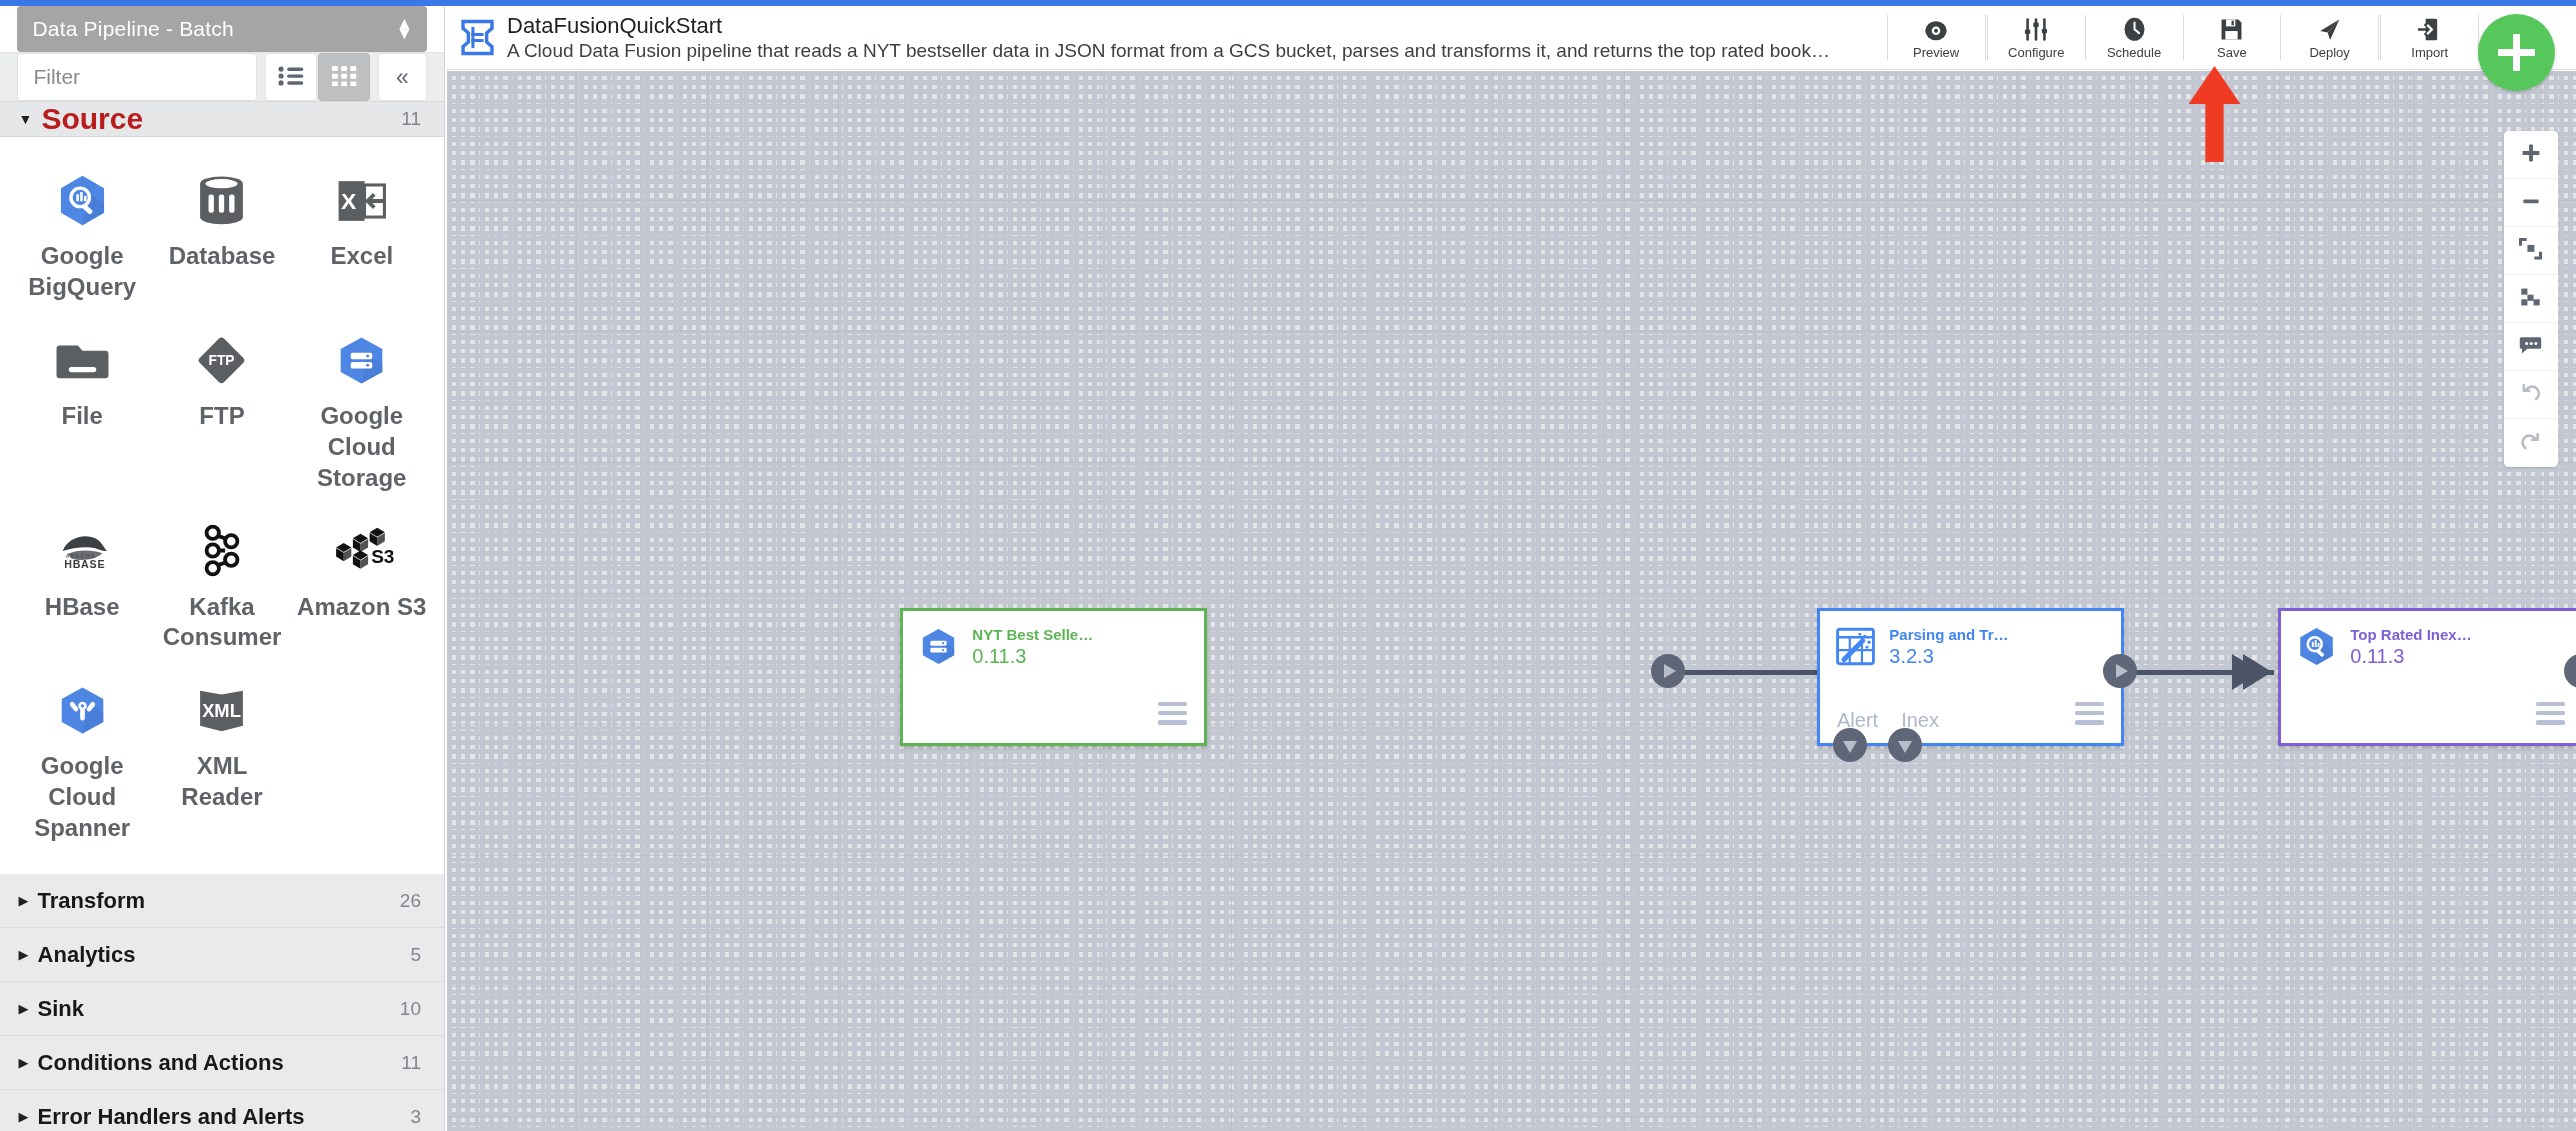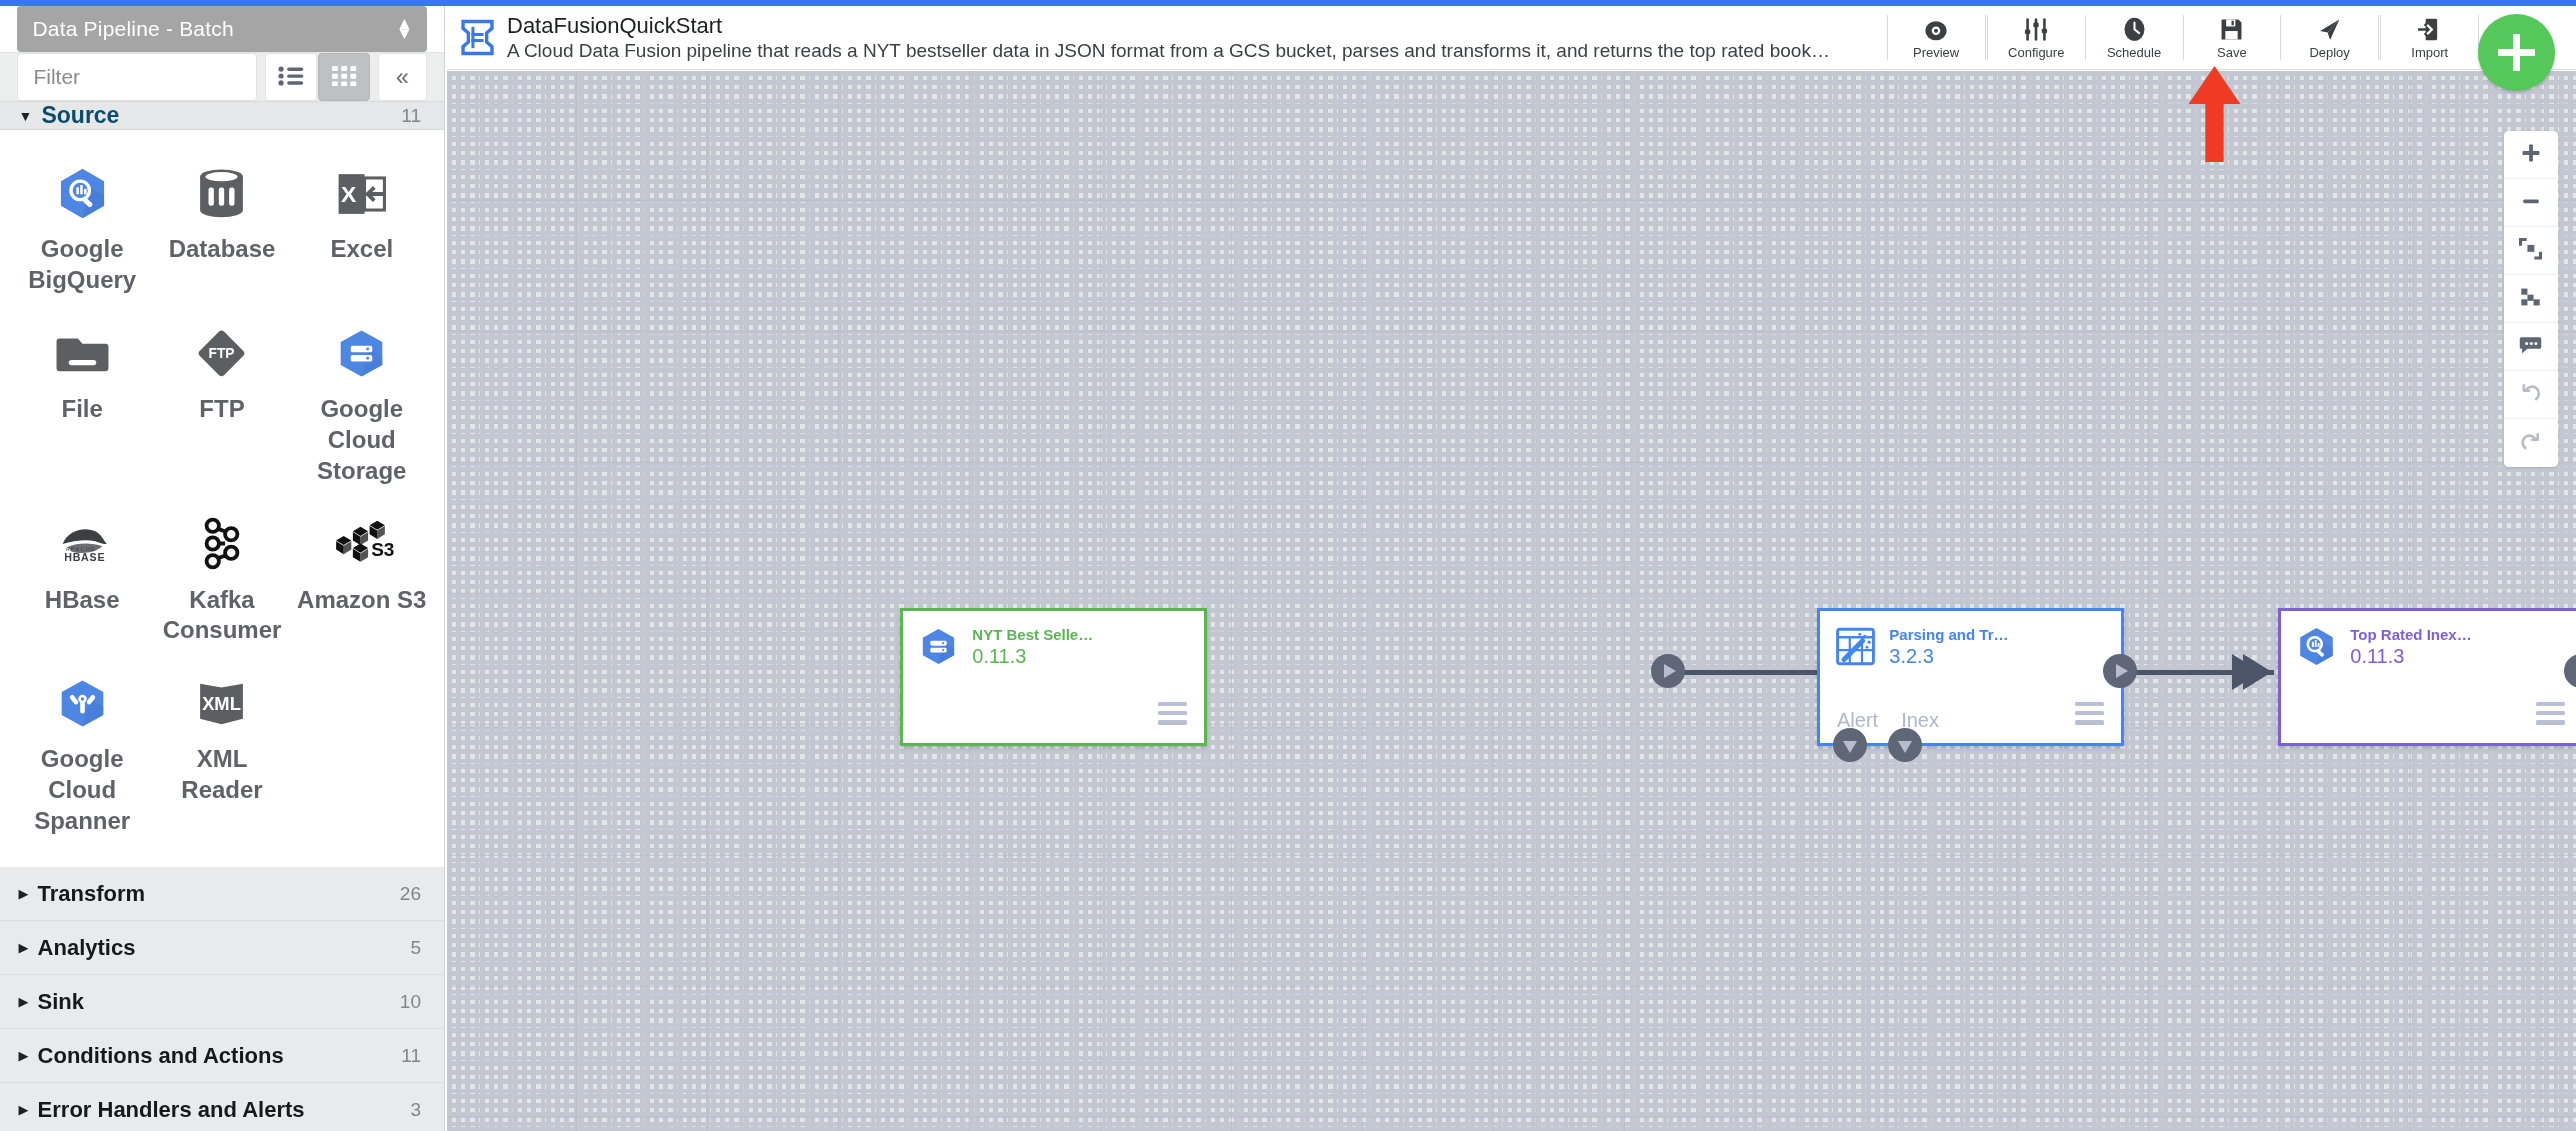--- a/index.html
+++ b/index.html
@@ -60,21 +60,21 @@
   }
 
   .group-header {
     height: 51px; background: #e6e7e8; border-top: 0.8px solid #d8d9da;
     border-bottom: 0.8px solid #d8d9da;
     display: flex; align-items: center; justify-content: space-between;
     padding: 0 23px 0 18.4px;
   }
   .group-header .gh-left { display: flex; align-items: center; gap: 9.2px; }
   .gh-caret { font-size: 14px; color: #202124; line-height: 1; }
-  .gh-title { font-size: 23px; font-weight: bold; color: #0c4a6e; }
+  .gh-title { font-size: 30px; font-weight: bold; color: #b91c1c; }
   .gh-count { font-size: 19px; color: #80868b; }
 
   .plugin-grid {
     background: #ffffff; flex: 0 0 auto;
     display: grid; grid-template-columns: repeat(3, 1fr);
     padding: 21.5px 12.3px 18.4px 12.3px; row-gap: 3.1px;
   }
   .plugin {
     display: flex; flex-direction: column; align-items: center;
     padding: 10.7px 4.6px 12.3px 4.6px; cursor: pointer;

